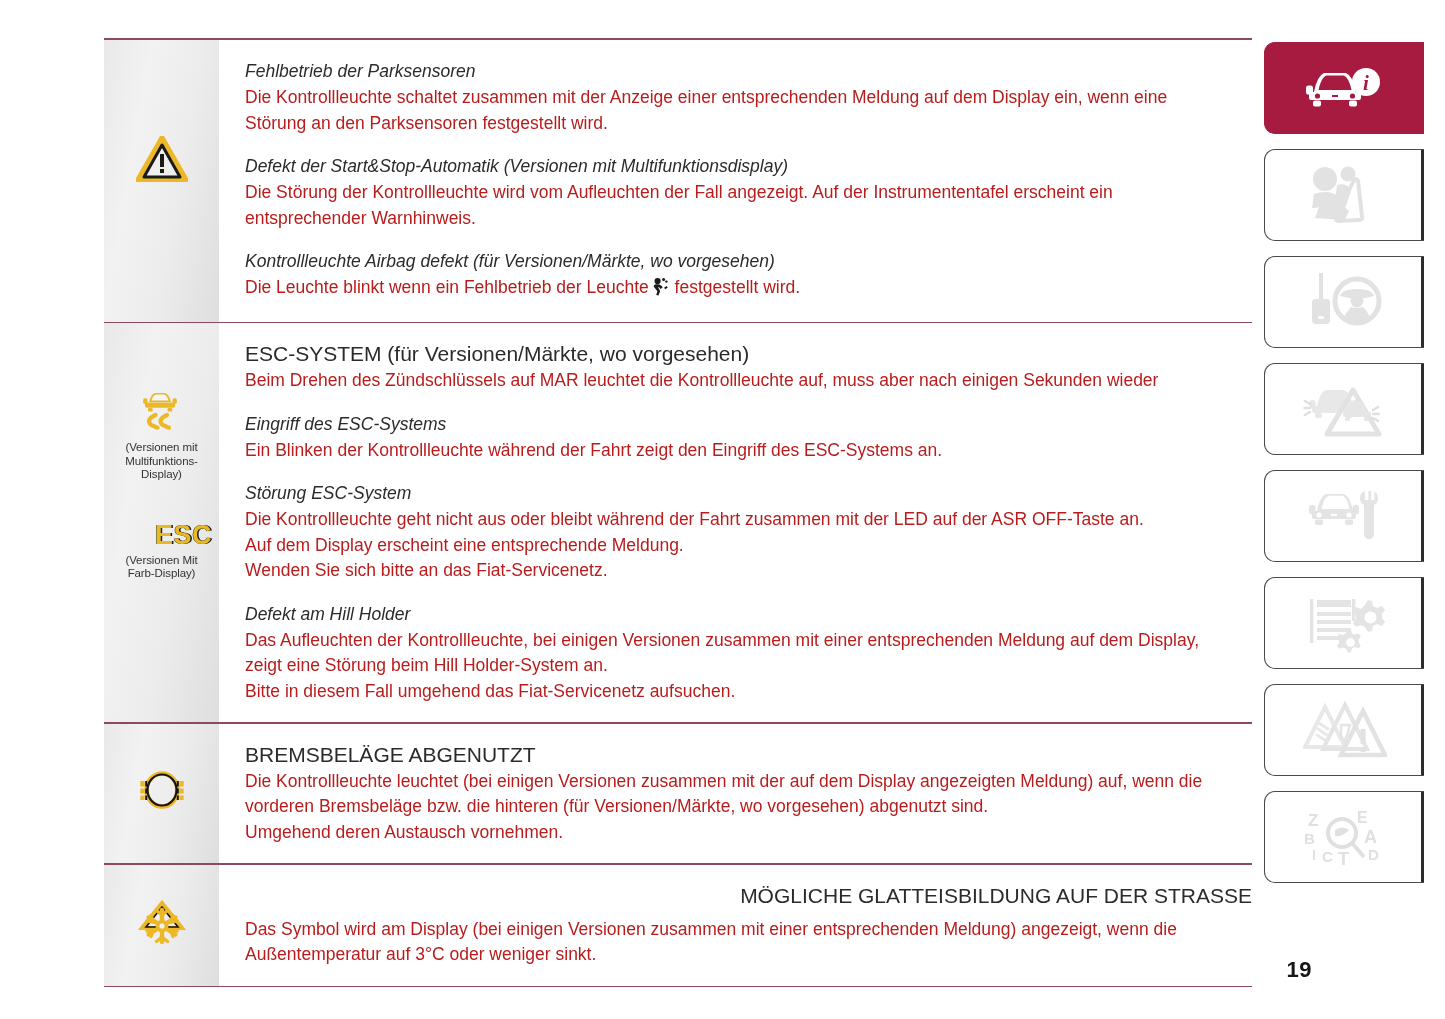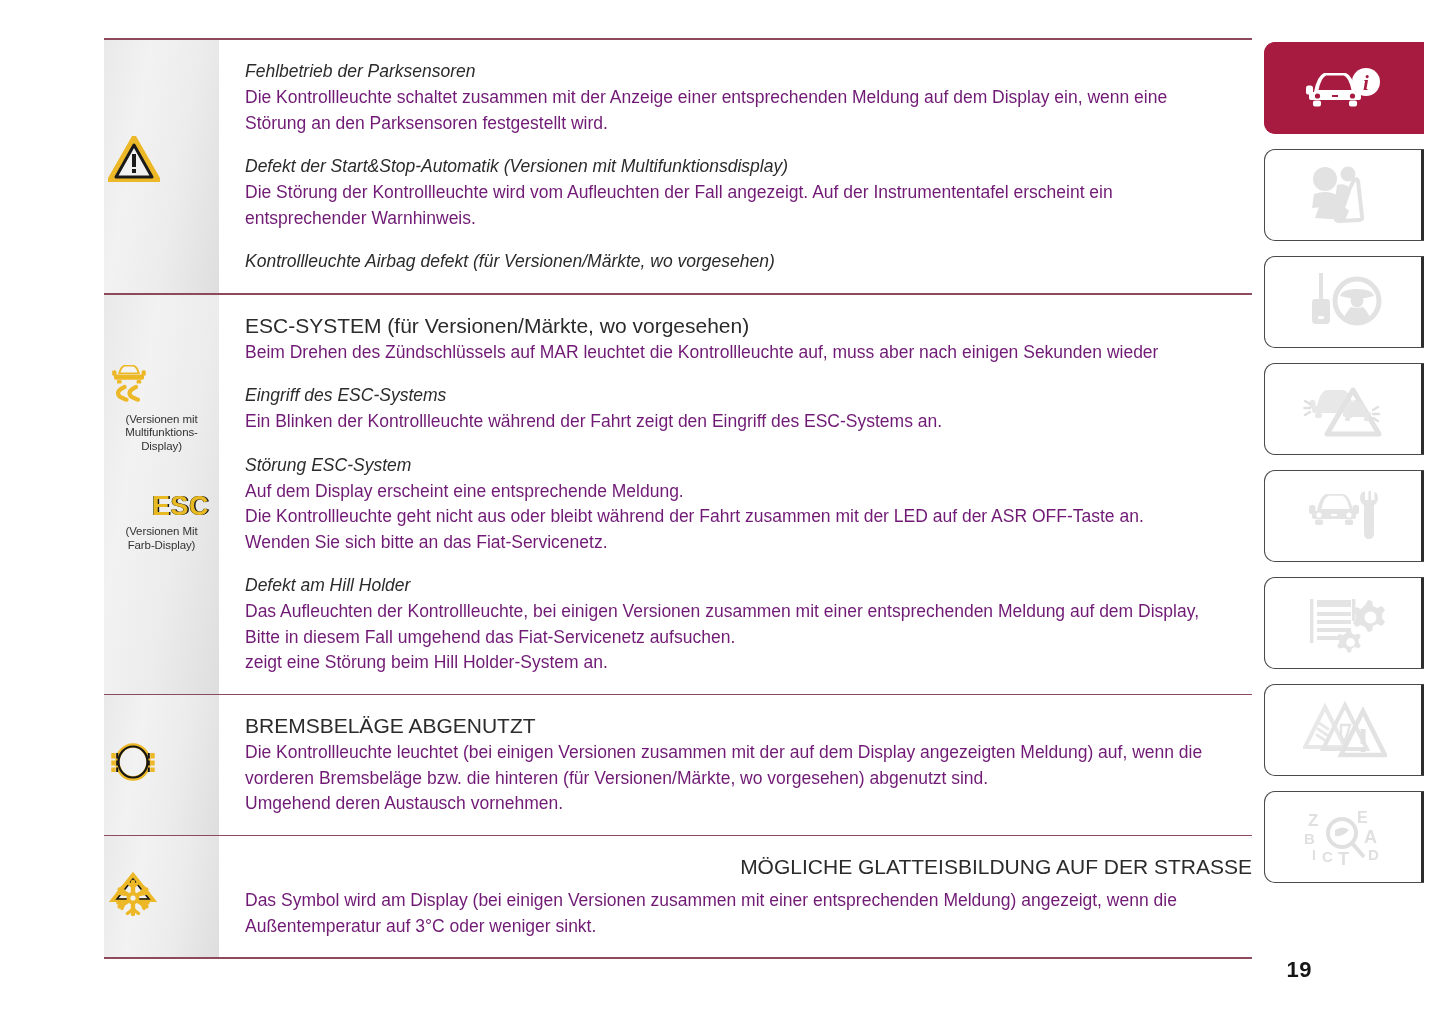--- a/index.html
+++ b/index.html
@@ -38,20 +38,21 @@
     width: 100%;
   }
 
   .icon-cell {
     width: 115px;
     min-width: 115px;
     flex: 0 0 115px;
     background: linear-gradient(100deg, #e9e9e9 0%, #f2f2f2 30%, #ececec 62%, #dedede 100%);
     display: flex;
     flex-direction: column;
+    align-items: center;
     justify-content: center;
     padding: 6px 4px 8px 4px;
   }
   .icon-cell.top-align { justify-content: flex-start; padding-top: 56px; }
 
   .icon-sub {
     font-size: 11.5px;
     line-height: 13.5px;
     color: #333333;
     text-align: center;
@@ -87,21 +88,21 @@
   }
   .h-caps {
     font-size: 21px;
     line-height: 26px;
     color: #2b2b2b;
     margin: 0 0 1px 0;
   }
   .body-t {
     font-size: 17.5px;
     line-height: 25.5px;
-    color: #701a75;
+    color: #b91c1c;
     margin: 0;
   }
 
   .inline-ico { display: inline-block; vertical-align: -3px; margin: 0 2px; }
 
   
   #rail {
     position: absolute;
     right: 0;
     top: 42px;
@@ -174,20 +175,29 @@
         </div>
 
         <div class="blk">
           <div class="h-it">Defekt der Start&amp;Stop-Automatik (Versionen mit Multifunktionsdisplay)</div>
           <div class="body-t">Die Störung der Kontrollleuchte wird vom Aufleuchten der Fall angezeigt. Auf der Instrumententafel erscheint ein</div>
           <div class="body-t">entsprechender Warnhinweis.</div>
         </div>
 
         <div class="blk">
           <div class="h-it">Kontrollleuchte Airbag defekt (für Versionen/Märkte, wo vorgesehen)</div>
+          <div class="body-t">
+            <span>Die Leuchte blinkt wenn ein Fehlbetrieb der Leuchte</span><span class="inline-ico"><svg width="17" height="19" viewBox="0 0 17 19">
+                  <circle cx="6.6" cy="4.1" r="3.1" fill="#1a1a1a"></circle>
+                  <circle cx="12.6" cy="2.4" r="1.5" fill="#1a1a1a"></circle>
+                  <circle cx="15.4" cy="4.6" r="1.2" fill="#1a1a1a"></circle>
+                  <path d="M6.3 7.2 c2.8 0 4.6 1.6 5.4 3.4 l-2.3 1.3 c-.6-1.1-1.3-1.7-2.4-1.9 l2.1 4.1 -1.6 4.5 -2.3-.7 1.2-3.6 -3.4-4.2 c-.5-.7-.3-1.8.6-2.3 .9-.5 1.8-.6 2.7-.6 Z" fill="#1a1a1a"></path>
+                  <path d="M13.2 10.6 l2.6-1.5 .9 1.6 -2.6 1.5 Z" fill="#1a1a1a"></path>
+                </svg></span> <span>festgestellt wird.</span>
+          </div>
         </div>
 
       </div>
     </div>
 
     <div class="rule thin"></div>
 
     <div class="section">
       <div class="icon-cell" style="justify-content:flex-start;padding-top:62px;">
         <span>
@@ -223,30 +233,30 @@
           <div class="body-t">Beim Drehen des Zündschlüssels auf MAR leuchtet die Kontrollleuchte auf, muss aber nach einigen Sekunden wieder</div>
         </div>
 
         <div class="blk">
           <div class="h-it">Eingriff des ESC-Systems</div>
           <div class="body-t">Ein Blinken der Kontrollleuchte während der Fahrt zeigt den Eingriff des ESC-Systems an.</div>
         </div>
 
         <div class="blk">
           <div class="h-it">Störung ESC-System</div>
+          <div class="body-t">Die Kontrollleuchte geht nicht aus oder bleibt während der Fahrt zusammen mit der LED auf der ASR OFF-Taste an.</div>
           <div class="body-t">Auf dem Display erscheint eine entsprechende Meldung.</div>
-          <div class="body-t">Die Kontrollleuchte geht nicht aus oder bleibt während der Fahrt zusammen mit der LED auf der ASR OFF-Taste an.</div>
           <div class="body-t">Wenden Sie sich bitte an das Fiat-Servicenetz.</div>
         </div>
 
         <div class="blk">
           <div class="h-it">Defekt am Hill Holder</div>
           <div class="body-t">Das Aufleuchten der Kontrollleuchte, bei einigen Versionen zusammen mit einer entsprechenden Meldung auf dem Display,</div>
+          <div class="body-t">zeigt eine Störung beim Hill Holder-System an.</div>
           <div class="body-t">Bitte in diesem Fall umgehend das Fiat-Servicenetz aufsuchen.</div>
-          <div class="body-t">zeigt eine Störung beim Hill Holder-System an.</div>
         </div>
 
       </div>
     </div>
 
     <div class="rule thin"></div>
 
     <div class="section">
       <div class="icon-cell">
         <span>

